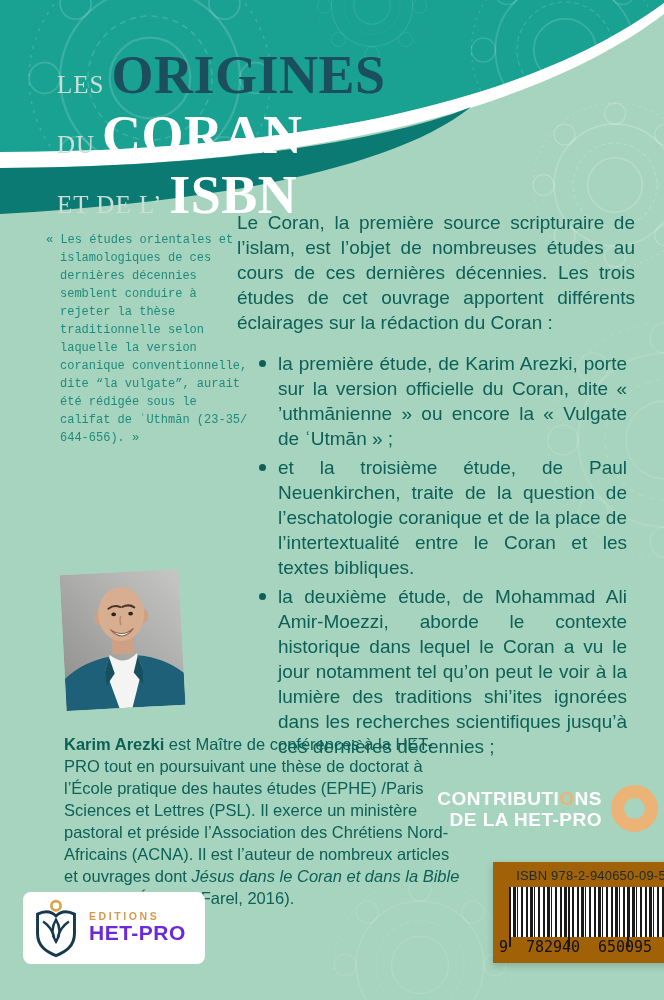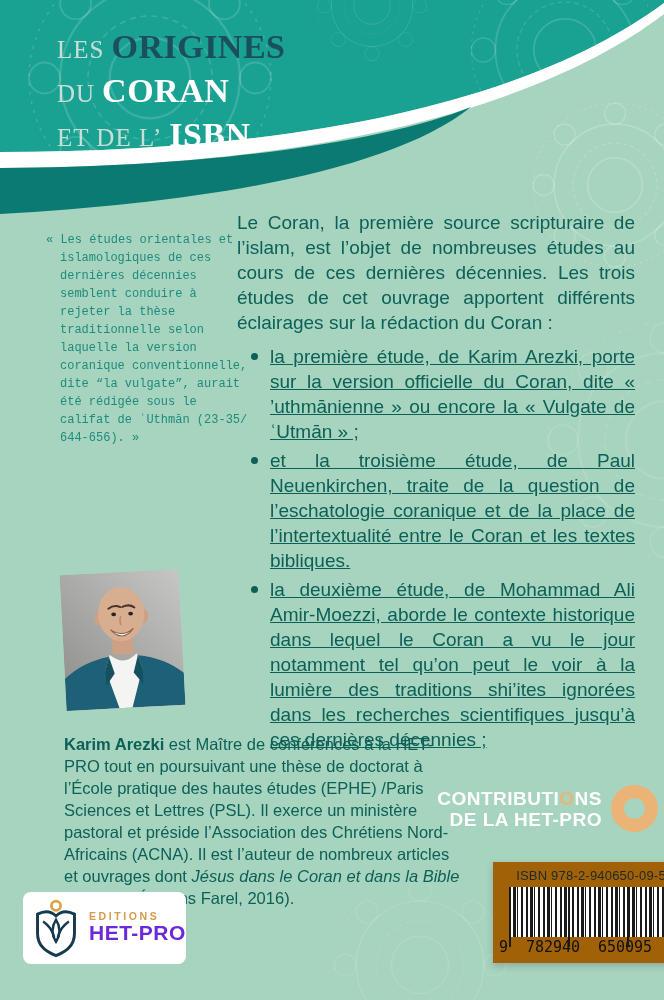--- a/index.html
+++ b/index.html
@@ -5,38 +5,38 @@
   html,body{margin:0;padding:0;background:#666;}
   .page{
     position:relative;width:664px;height:1000px;margin:0 auto;
     background:#a7d4be;overflow:hidden;
     font-family:"Liberation Sans",sans-serif;
   }
   .bg-art{position:absolute;inset:0;z-index:0;pointer-events:none;}
 
   
   .title{position:absolute;left:57px;top:28px;z-index:2;font-family:"Liberation Serif",serif;}
-  .t-line{display:flex;align-items:baseline;gap:7px;height:44px;}
+  .t-line{display:flex;align-items:baseline;gap:7px;height:44px;margin-top:16px;}
   .t-light{font-size:25px;letter-spacing:1px;color:#c9ded6;font-weight:400;}
-  .t-strong{font-size:34px;font-weight:700;letter-spacing:0.5px;}
+  .t-strong{font-size:54px;font-weight:700;letter-spacing:0.5px;}
   .t-dark{color:#1b4f5e;}
   .t-white{color:#ffffff;}
 
   
   .quote{
     position:absolute;left:46px;top:231px;width:192px;z-index:2;
     font-family:Liberation Mono, monospace;
     font-size:12px;line-height:18px;color:#1f8b7d;
     padding-left:14px;text-indent:-14px;
   }
 
   
   .content{position:absolute;left:237px;top:210px;width:406px;z-index:2;color:#0d6057;}
   .intro{margin:0 8px 9px 0;font-size:19px;line-height:25px;text-align:justify;}
-  .bullets{margin:8px;padding:0 0 0 25px;list-style:none;text-decoration:underline;}
+  .bullets{margin:16px;padding:0 0 0 25px;list-style:none;}
   .bullets li{position:relative;margin:0 0 4px 0;font-size:19px;line-height:25px;text-align:justify;}
   .bullets li::before{
     content:"";position:absolute;left:-19px;top:9px;width:7px;height:7px;border-radius:50%;background:#0d6057;
   }
 
   
   .photo{position:absolute;left:63px;top:572px;width:119px;height:136px;z-index:2;transform:rotate(-3deg);}
   .photo svg{display:block;}
 
   
@@ -61,21 +61,21 @@
   .bars{position:relative;height:50px;margin:4px 16px 0 16px;
     background:repeating-linear-gradient(90deg,
       #191919 0 2px,#fff 2px 4px,#191919 4px 7px,#fff 7px 8px,
       #191919 8px 9px,#fff 9px 12px,#191919 12px 14px,#fff 14px 17px);}
   .guard{position:absolute;top:0;width:2px;height:60px;background:#191919;}
   .g1{left:0;} .g2{left:36%;} .g3{left:72%;} .g4{right:0;}
   .digits{display:flex;justify-content:space-between;margin:0 10px 0 6px;
           font-family:"DejaVu Sans Mono",monospace;font-size:15px;color:#101010;padding-top:1px;}
 
   
-  .logo-box{position:absolute;left:23px;top:892px;width:163px;height:72px;background:#ffffff;border-radius:8px;
+  .logo-box{position:absolute;left:23px;top:892px;width:182px;height:72px;background:#ffffff;border-radius:8px;
             z-index:2;display:flex;align-items:center;padding-left:9px;box-sizing:border-box;gap:9px;}
   .logo-text{display:flex;flex-direction:column;line-height:1.05;}
   .logo-ed{font-size:10.5px;font-weight:700;letter-spacing:2.6px;color:#d59a4e;}
   .logo-name{font-size:21px;font-weight:700;letter-spacing:0.5px;color:#6d28d9;}
 </style>
 </head>
 <body>
 
 <div class="page">
 

